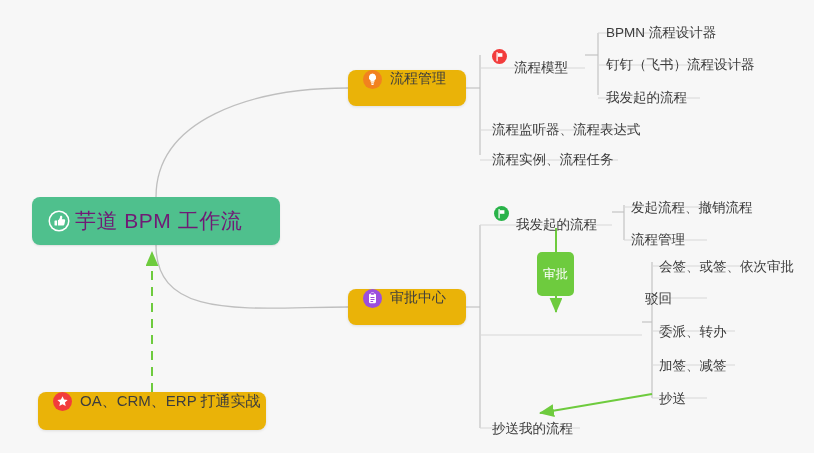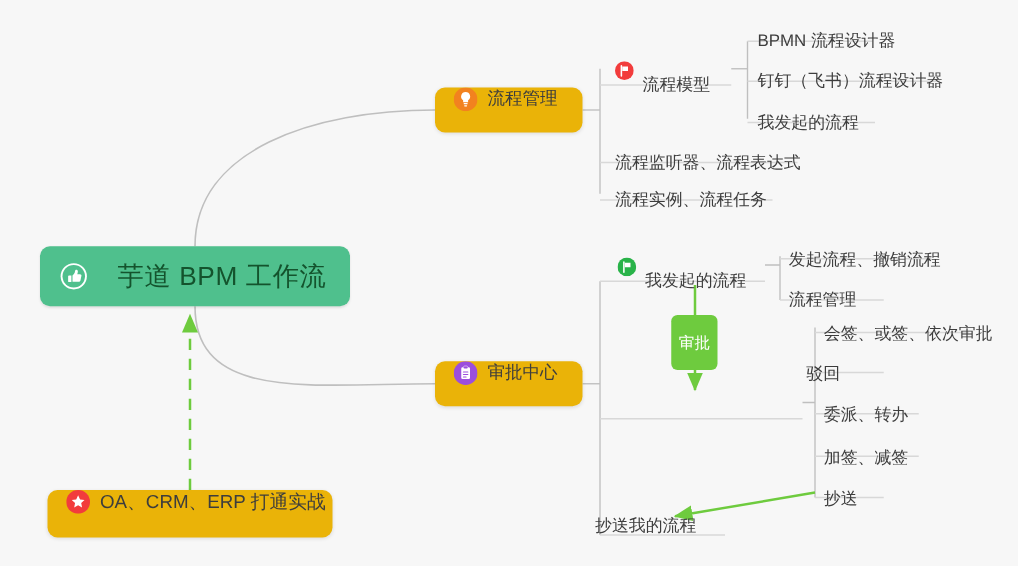--- a/index.html
+++ b/index.html
@@ -36,24 +36,24 @@
     height: 48px;
     background: #4fc08d;
     border-radius: 8px;
     display: flex;
     align-items: center;
     padding: 0 16px;
     box-sizing: border-box;
     box-shadow: 0 1px 2px rgba(0,0,0,0.10);
   }
   .root-label {
-    color: #14532d;
+    color: #701a75;
     font-size: 21px;
     letter-spacing: 0.5px;
-    margin-left: 24px;
+    margin-left: 5px;
     white-space: nowrap;
   }
 
   
   .card-node {
     position: absolute;
     background: #eab308;
     border-radius: 8px;
     display: flex;
     align-items: flex-start;
@@ -274,21 +274,21 @@
       <svg width="15" height="15" viewBox="0 0 15 15">
         <circle cx="7.5" cy="7.5" r="7.5" fill="#29b349"></circle>
         <path d="M5.1 3.6v8.2" stroke="#ffffff" stroke-width="1.25" stroke-linecap="round"></path>
         <path d="M5.8 4.2h4.6v3.6H5.8z" fill="#ffffff"></path>
       </svg>
     </span>
     <span class="t-label">我发起的流程</span>
   </div>
 
 
-  <div class="topic" style="left:474px; top:404px;align-items:flex-end;">
+  <div class="topic" style="left:490px; top:404px;">
     <span class="t-label">抄送我的流程</span>
   </div>
 
   <div class="topic" style="left:629px; top:183px;">
     <span class="t-label">发起流程、撤销流程</span>
   </div>
 
   <div class="topic" style="left:629px; top:215px;">
     <span class="t-label">流程管理</span>
   </div>

